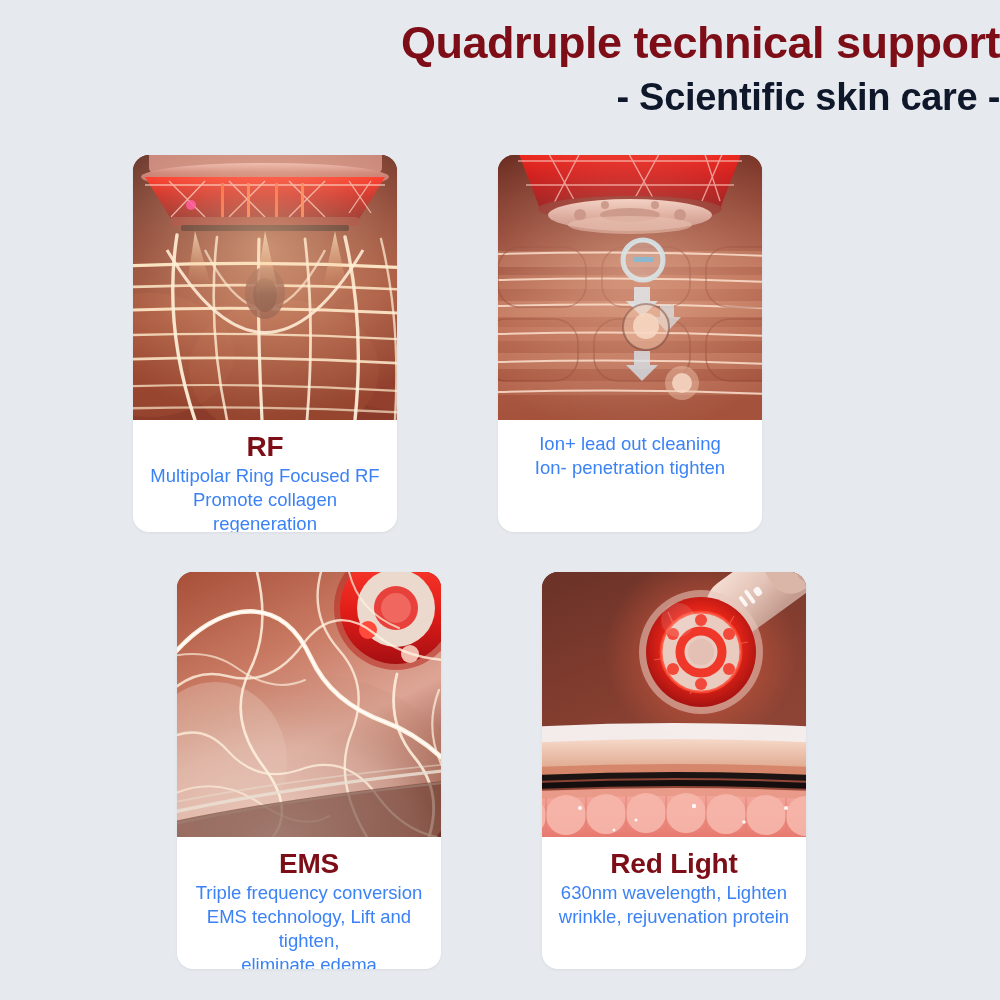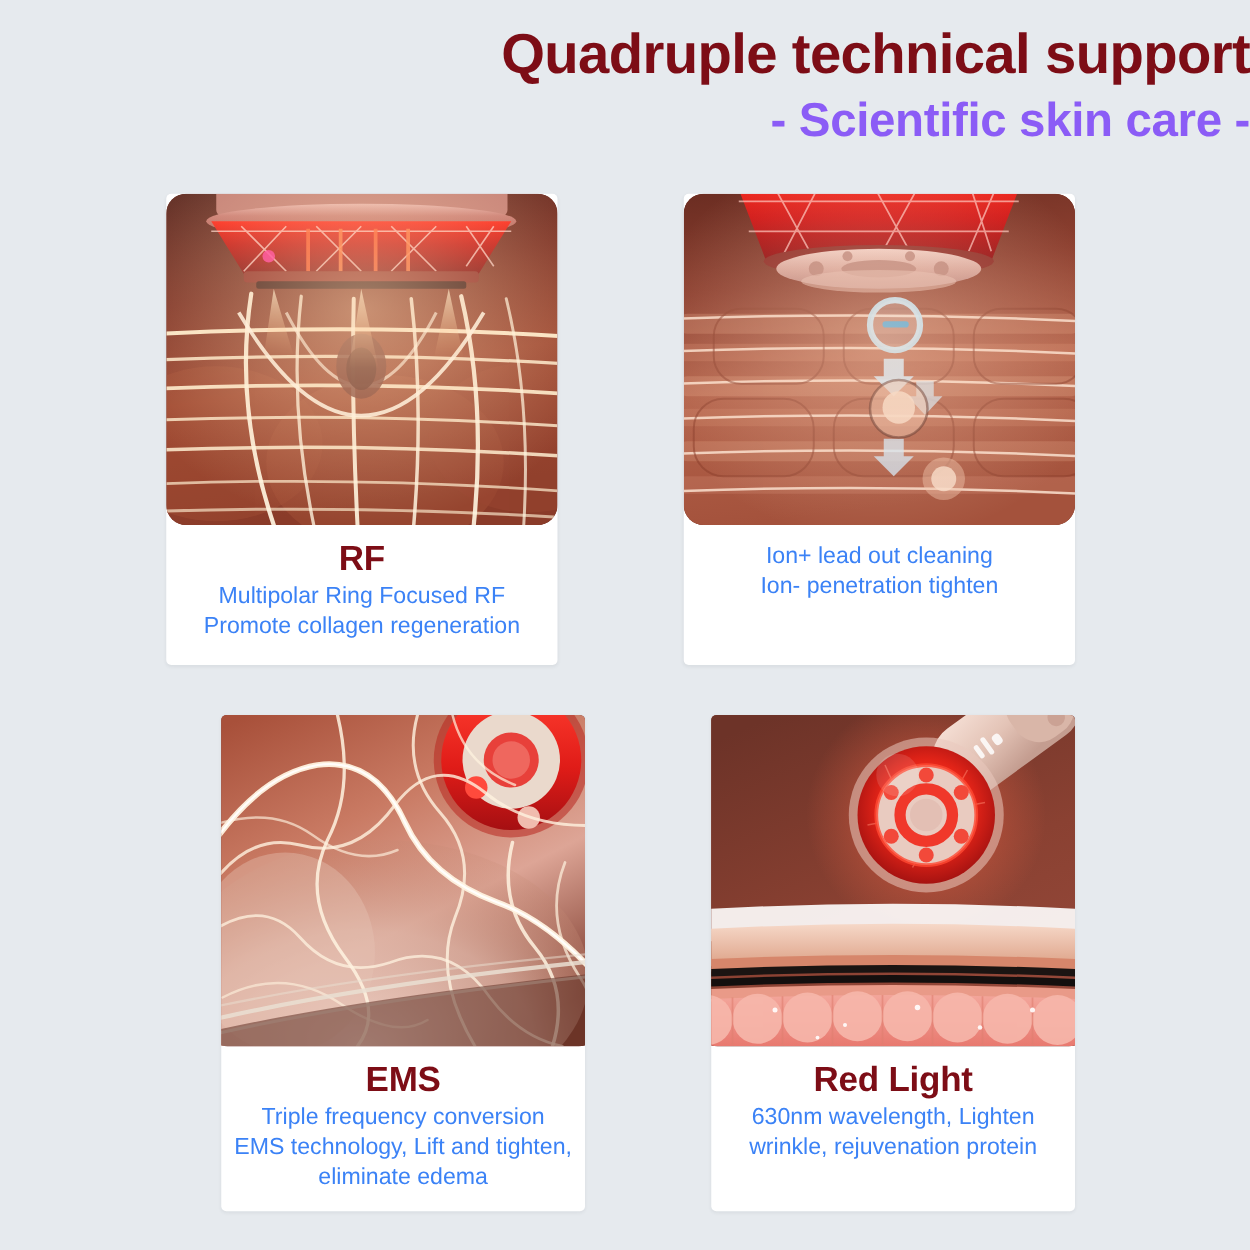--- a/index.html
+++ b/index.html
@@ -25,40 +25,40 @@
   .headline {
     font-size: 45px;
     font-weight: bold;
     color: #7d0d16;
     letter-spacing: -0.5px;
     line-height: 1.12;
   }
   .subheadline {
     font-size: 38px;
     font-weight: bold;
-    color: #8b5cf6;
+    color: #0f172a;
     line-height: 1.15;
     margin-top: 8px;
     letter-spacing: -0.3px;
   }
 
   
   .grid {
     position: absolute;
     left: 133px;
     top: 155px;
     width: 727px;
   }
   .row { display: flex; gap: 101px; }
   .row + .row { margin-top: 40px; padding-left: 44px; }
 
   .card {
-    width: 313px;
+    width: 264px;
     background: #ffffff;
-    border-radius: 4px;
+    border-radius: 16px;
     overflow: hidden;
     box-shadow: 0 1px 3px rgba(40,50,65,0.07);
     display: flex;
     flex-direction: column;
     align-items: center;
   }
   .card-r1 { height: 377px; }
   .card-r2 { height: 397px; }
 
   .thumb {

